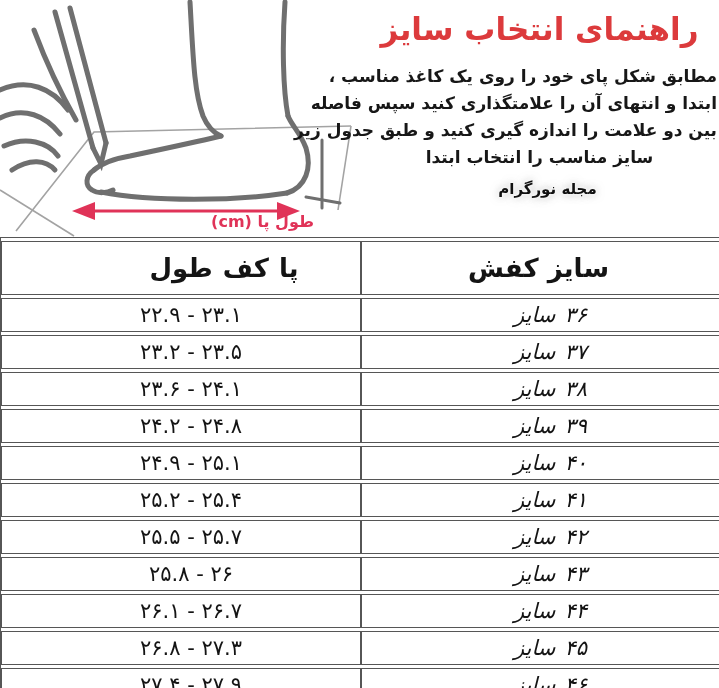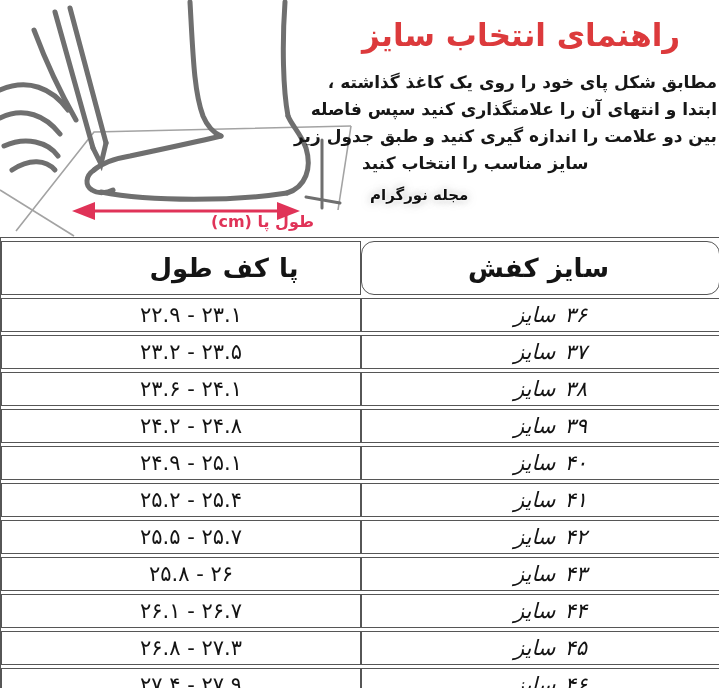--- a/index.html
+++ b/index.html
@@ -7,21 +7,21 @@
     width:719px;height:688px;overflow:hidden;background:#ffffff;
     font-family:"DejaVu Sans",sans-serif;color:#141414;position:relative;
   }
   
   .top{position:relative;width:719px;height:237px;}
   .illu{position:absolute;left:0;top:0;width:362px;height:237px;}
   .arrow-label{
     position:absolute;left:66px;top:212px;width:248px;text-align:right;
     direction:rtl;font-size:16px;font-weight:bold;color:#e03358;
   }
-  .intro{position:absolute;left:362px;top:8px;width:355px;text-align:left;}
+  .intro{position:absolute;left:362px;top:2px;width:355px;text-align:center;}
   .title{
     margin-top:8px;direction:rtl;white-space:nowrap;
     font-size:31px;line-height:1.25;font-weight:bold;color:#dc3a3c;
   }
   .para{margin-top:14px;direction:rtl;font-weight:bold;color:#171717;}
   .para .line{font-size:17px;line-height:27px;white-space:nowrap;}
   .watermark{
     margin-top:9px;direction:rtl;display:inline-block;position:relative;left:8px;
     font-size:15px;font-weight:bold;color:#101010;
     text-shadow:0 0 3px #fff,0 0 5px #fff,0 0 9px rgba(110,110,110,.6);
@@ -32,21 +32,21 @@
     border-collapse:separate;border-spacing:0 3px;
     border:1px solid #565656;background:#fff;
   }
   .size-table td{
     border:1px solid #565656;text-align:center;vertical-align:middle;
     overflow:hidden;padding:0;
   }
   tr.head td{height:52px;font-size:26px;font-weight:bold;}
   tr.row td{height:32px;font-size:21px;padding-left:20px;}
   td.len-head{direction:ltr;padding-left:86px;}
-  td.size-head{direction:rtl;padding-right:4px;border-radius:13px;}
+  td.size-head{direction:rtl;padding-right:4px;}
   td.range{direction:ltr;padding-left:36px;letter-spacing:1px;}
   td.size-cell{direction:ltr;font-style:italic;}
   .iso{unicode-bidi:isolate;display:inline-block;}
   .hw{margin:0 5px;}
   .size-num{margin-left:9px;}
 </style>
 </head>
 <body>
 
 <div class="top">
@@ -88,24 +88,24 @@
       <line x1="82" y1="211" x2="290" y2="211" stroke="#e03358" stroke-width="3"></line>
       <polygon points="72,211 95,202 95,220" fill="#e03358"></polygon>
       <polygon points="300,211 277,202 277,220" fill="#e03358"></polygon>
     </g>
   </svg>
   <div class="arrow-label">طول پا (cm)</div>
 
   <div class="intro">
     <div class="title">راهنمای انتخاب سایز</div>
     <div class="para">
-      <div class="line">مطابق شکل پای خود را روی یک کاغذ گذاشته ،</div>
+      <div class="line">مطابق شکل پای خود را روی یک کاغذ مناسب ،</div>
       <div class="line">ابتدا و انتهای آن را علامتگذاری کنید سپس فاصله</div>
       <div class="line">بین دو علامت را اندازه گیری کنید و طبق جدول زیر</div>
-      <div class="line">سایز مناسب را انتخاب کنید</div>
+      <div class="line">سایز مناسب را انتخاب ابتدا</div>
     </div>
     <div class="watermark">مجله نورگرام</div>
   </div>
 </div>
 
 <table class="size-table">
   <colgroup>
       <col style="width:360px">
       <col style="width:359px">
     </colgroup>

